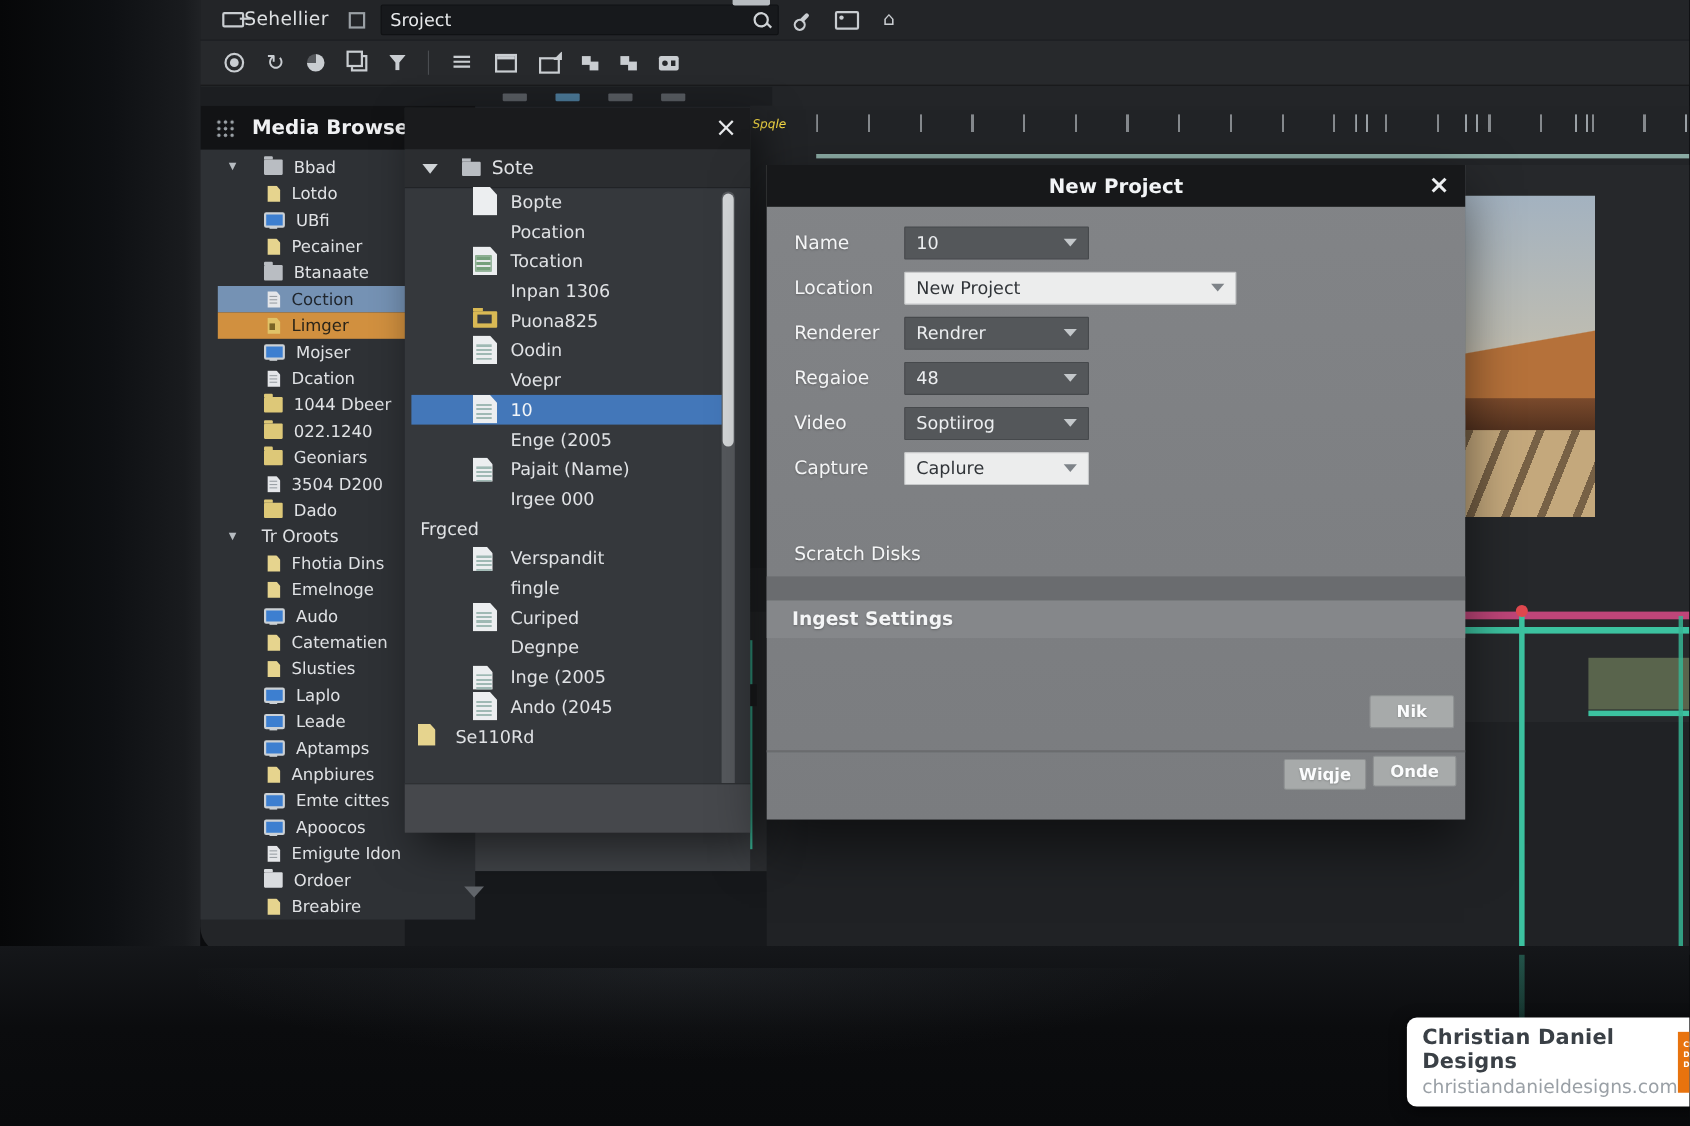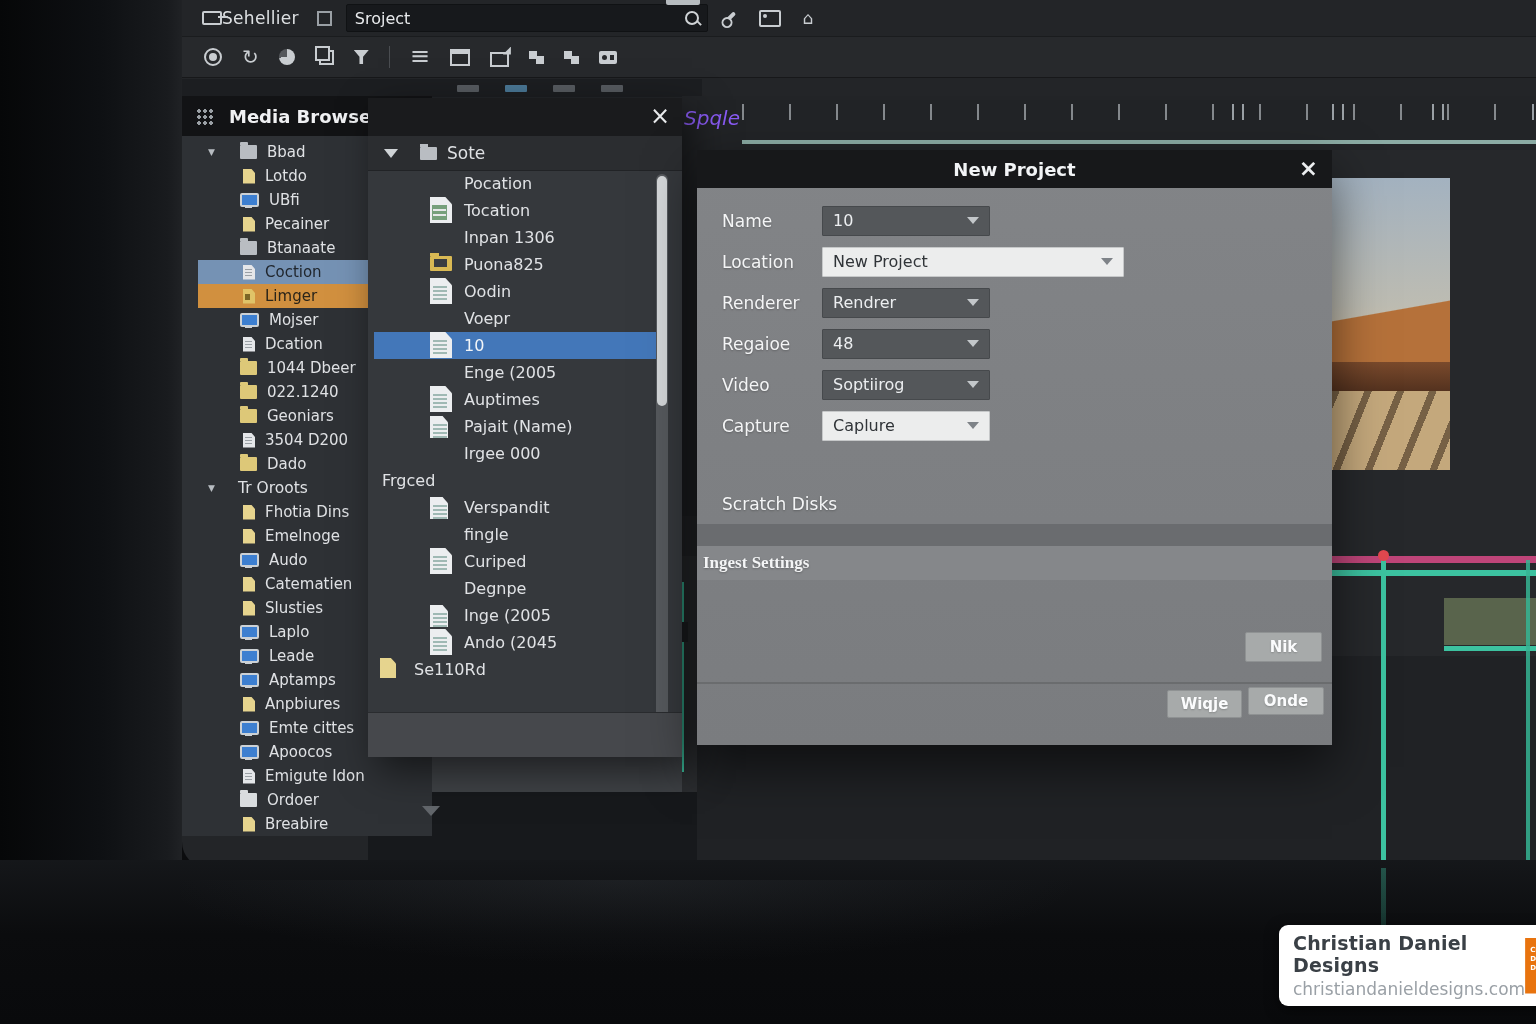--- a/index.html
+++ b/index.html
@@ -65,21 +65,21 @@
 
   
   #tabstrip{left:0;top:79px;width:520px;height:18px;background:#1c1e21;display:flex;gap:26px;
             align-items:center;padding-left:275px;box-sizing:border-box;}
   .ghost{width:22px;height:7px;background:#6f747a;border-radius:1px;opacity:.7;}
   .ghost.b{background:#5d9bc6;}
 
   
   #timeline-bg{left:500px;top:96px;width:854px;height:772px;
      background:linear-gradient(180deg,#222427 0 420px,#26282b 420px 560px,#202225 560px 100%);}
-  #track-label{left:502px;top:106px;font-size:20px;color:#8b5cf6;font-style:italic;}
+  #track-label{left:502px;top:106px;font-size:11px;color:#fde047;font-style:italic;}
   #ruler{left:560px;top:104px;width:794px;height:16px;
      background:repeating-linear-gradient(90deg,#85898d 0 2px,transparent 2px 47px);}
   #ruler2{left:1050px;top:104px;width:304px;height:16px;
      background:repeating-linear-gradient(90deg,#9aa0a5 0 2px,transparent 2px 10px,#9aa0a5 10px 12px,transparent 12px 100px);}
   #teal-top{left:560px;top:140px;width:794px;height:4px;background:#9cc2ba;opacity:.85;}
 
   
   #preview-panel{left:1148px;top:150px;width:206px;height:410px;background:#26282b;border-left:2px solid #1a1c1e;}
   #preview-img{left:1150px;top:178px;width:118px;height:292px;overflow:hidden;background:#a9b8c4;}
   .sky{left:0;top:0;width:100%;height:62%;background:linear-gradient(180deg,#a3b2c0,#bdbcb2 70%,#d3c2a6 100%);}
@@ -182,21 +182,21 @@
   .fctl{height:30px;display:flex;align-items:center;padding:0 10px;box-sizing:border-box;border-radius:1px;}
   .fctl .fval{flex:1;font-size:16px;white-space:nowrap;}
   .fctl.dark{width:168px;background:#54575a;color:#eceef0;border:1px solid #46494c;}
   .fctl.light{width:168px;background:#eceded;color:#303438;border:1px solid #c6c8c9;}
   .fctl.lightwide{width:302px;background:#eceded;color:#303438;border:1px solid #c6c8c9;}
   .chev{width:0;height:0;border-left:6px solid transparent;border-right:6px solid transparent;border-top:7px solid #c3c7ca;}
   .fctl.light .chev,.fctl.lightwide .chev{border-top-color:#7e8388;}
   #scratch-label{left:25px;top:344px;font-size:17px;color:#f4f5f6;text-shadow:0 1px 2px rgba(0,0,0,.25);}
   #dbar{left:0;top:374px;width:100%;height:22px;background:#6a6c6f;}
   #ingest-section{left:0;top:396px;width:100%;height:34px;background:#85878a;display:flex;align-items:center;}
-  #ingest-label{margin-left:6px;font-size:17px;font-weight:bold;color:#f4f5f6;text-shadow:0 1px 2px rgba(0,0,0,.25);font-family:Liberation Serif, serif;}
+  #ingest-label{margin-left:23px;font-size:17px;font-weight:bold;color:#f4f5f6;text-shadow:0 1px 2px rgba(0,0,0,.25);}
   .dlg-btn{position:absolute;height:28px;background:#a7aaaa;border:1px solid #8f9293;border-radius:2px;
      color:#fbfcfd;font-weight:bold;font-size:15px;display:flex;align-items:center;justify-content:center;
      text-shadow:0 1px 2px rgba(0,0,0,.2);}
   #btn-ok{left:548px;top:482px;width:75px;}
   #ddivider{left:0;top:532px;width:100%;height:2px;background:#6a6c6e;}
   #btn-alt{left:470px;top:540px;width:73px;height:26px;}
   #btn-cancel{left:551px;top:537px;width:74px;height:26px;}
 
   
   #watermark{left:1240px;top:925px;width:288px;height:81px;background:#ffffff;border-radius:9px;
@@ -442,20 +442,26 @@
       <div class="abs" id="popup-titlebar">
         <span id="popup-close">×</span>
       </div>
       <div class="abs" id="popup-header">
         <span class="i-chevdown"></span>
         <span class="i-pfold"></span>
         <span class="hlabel">Sote</span>
       </div>
       <div class="abs" id="plist">
 
+      <div class="prow">
+            <span class="picn file">
+              <span class="pfile"></span>
+            </span>
+            <span class="ptxt">Bopte</span>
+          </div>
           <div class="prow">
             <span class="picn hid"></span>
             <span class="ptxt">Pocation</span>
           </div>
           <div class="prow">
             <span class="picn sheet">
               <span class="pfile sheet"></span>
             </span>
             <span class="ptxt">Tocation</span>
           </div>
@@ -481,26 +487,20 @@
           </div>
           <div class="prow sel">
             <span class="picn filelines">
               <span class="pfile lines"></span>
             </span>
             <span class="ptxt">10</span>
           </div>
           <div class="prow">
             <span class="picn hid"></span>
             <span class="ptxt">Enge (2005</span>
-          </div>
-          <div class="prow">
-            <span class="picn filelines">
-              <span class="pfile lines"></span>
-            </span>
-            <span class="ptxt">Auptimes</span>
           </div>
           <div class="prow">
             <span class="picn filesm">
               <span class="pfile lines small"></span>
             </span>
             <span class="ptxt">Pajait (Name)</span>
           </div>
           <div class="prow">
             <span class="picn hid"></span>
             <span class="ptxt">Irgee 000</span>

